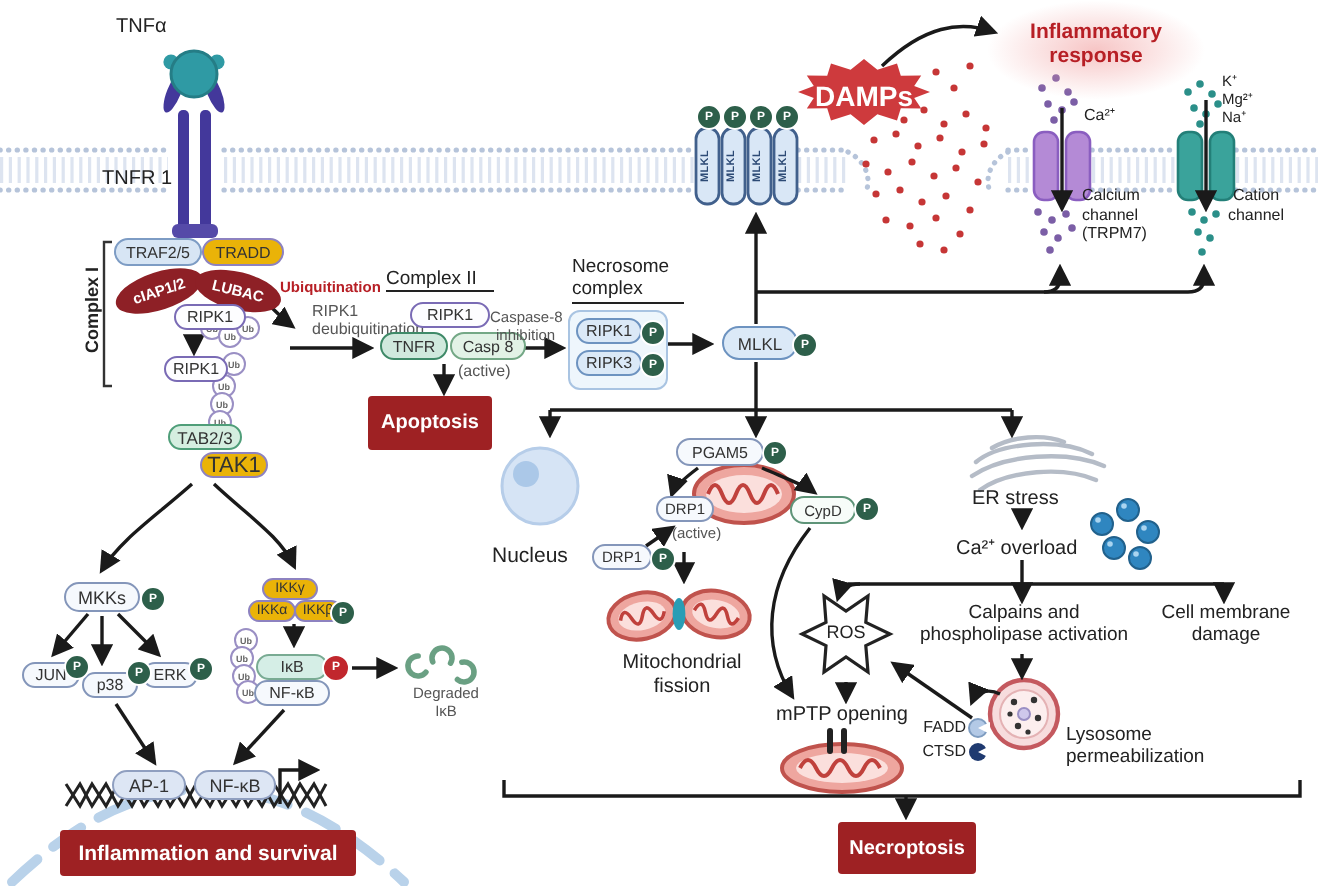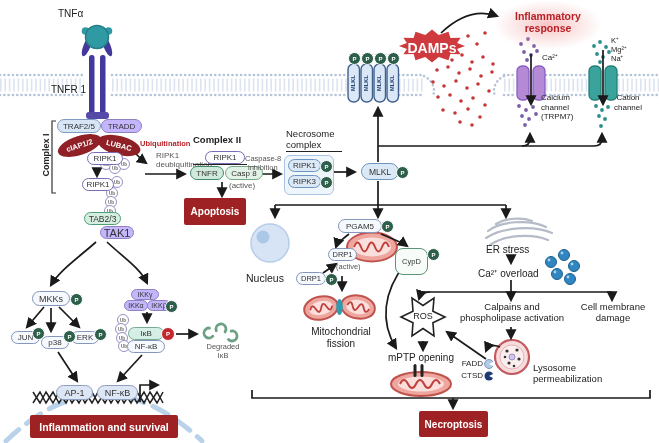--- a/index.html
+++ b/index.html
@@ -8,21 +8,21 @@
   #bg{position:absolute;left:0;top:0;z-index:1;}
   .mem-dots{stroke:#b6c4da;stroke-width:2.6;stroke-dasharray:0.1 4.2;stroke-linecap:round;fill:none}
   .mem-tails{stroke:#dde4f0;stroke-width:13;stroke-dasharray:1.6 2.8;fill:none}
   .ar{stroke:#1a1a1a;stroke-width:1.7;fill:none;marker-end:url(#ah)}
   .ln{stroke:#1a1a1a;stroke-width:1.7;fill:none}
   .pill{position:absolute;box-sizing:border-box;border-radius:8px;border:1.3px solid #888;
         background:#fff;color:#333;font-weight:normal;font-size:8px;
         display:flex;align-items:center;justify-content:center;z-index:3;white-space:nowrap;}
   .c-blue{background:#d7e5f4;border-color:#7d9cc4}
   .c-lblue{background:#dbe9f7;border-color:#6d93c0}
-  .c-lav{background:#c4b5fd;border-color:#8d82c0}
+  .c-lav{background:#eab308;border-color:#8d82c0}
   .c-green{background:#d5eee0;border-color:#4f9e79}
   .c-lgreen{background:#e2f2e6;border-color:#74a886}
   .c-teal{background:#d0e9dd;border-color:#3f8a68}
   .c-wpurple{background:#fdfdff;border-color:#7a6bb5}
   .c-wblue{background:#f6f9fd;border-color:#8496ba}
   .c-wgreen{background:#f7fcf9;border-color:#5e9478}
   .c-ikb{background:#d5eee6;border-color:#79ab93}
   .c-nav{background:#dde6f4;border-color:#8f9fc0}
   .pbadge{position:absolute;width:11px;height:11px;border-radius:50%;background:#2d5f4a;
           border:1px solid #fff;color:#fff;font-size:6px;font-weight:bold;
@@ -307,21 +307,21 @@
 
 <div class="lbl two graytxt" style="left:201px;top:343px;width:44px;font-size:7.5px;line-height:8.5px;">
   <span>Degraded</span><br>
   <span>IκB</span>
 </div>
 
 <div class="pill c-nav" style="left:56px;top:385px;width:37px;height:15px;font-size:9px;">AP-1</div>
 <div class="pill c-nav" style="left:97px;top:385px;width:41px;height:15px;font-size:9px;">NF-κB</div>
 <div class="banner" style="left:30px;top:415px;width:148px;height:23px;font-size:10.5px;">Inflammation and survival</div>
 
-<div class="lbl" style="left:193px;top:134px;width:54px;font-weight:bold;font-size:9.5px;border-bottom:1.4px solid #222;padding-bottom:19px;">Complex II</div>
+<div class="lbl" style="left:193px;top:134px;width:54px;font-weight:normal;font-size:9.5px;border-bottom:1.4px solid #222;padding-bottom:0;">Complex II</div>
 <div class="pill c-wpurple" style="left:205px;top:151px;width:40px;height:13px;">RIPK1</div>
 <div class="pill c-teal" style="left:190px;top:166px;width:34px;height:14px;">TNFR</div>
 <div class="pill c-lgreen" style="left:225px;top:166px;width:38px;height:14px;">Casp 8</div>
 <div class="lbl graytxt" style="left:229px;top:181px;font-size:8px;">(active)</div>
 <div class="lbl graytxt" style="left:245px;top:154px;font-size:7.5px;">Caspase-8</div>
 <div class="lbl graytxt" style="left:248px;top:163px;font-size:7.5px;text-align:center;">inhibition</div>
 <div class="banner" style="left:184px;top:198px;width:62px;height:27px;">Apoptosis</div>
 
 <div class="lbl" style="left:286px;top:129px;width:56px;font-weight:normal;font-size:9.5px;line-height:10.5px;border-bottom:1.4px solid #222;padding-bottom:1px;white-space:normal;">
   <span>Necrosome</span><br>
@@ -365,21 +365,21 @@
 <div class="lbl two" style="left:605px;top:93px;font-size:8px;line-height:9.5px;width:46px;white-space:normal;">
   <span>Cation</span><br>
   <span>channel</span>
 </div>
 
 <div class="lbl" style="left:246px;top:272px;font-size:10.5px;">Nucleus</div>
 <div class="pill c-wblue" style="left:338px;top:219px;width:44px;height:14px;">PGAM5</div>
 <div class="pbadge" style="left:381px;top:220px;">P</div>
 <div class="pill c-wblue" style="left:328px;top:248px;width:29px;height:13px;font-size:7.5px;">DRP1</div>
 <div class="lbl graytxt" style="left:336px;top:262px;font-size:7.5px;">(active)</div>
-<div class="pill c-wgreen" style="left:395px;top:248px;width:33px;height:27px;font-size:7.5px;">CypD</div>
+<div class="pill c-wgreen" style="left:395px;top:248px;width:33px;height:14px;font-size:7.5px;">CypD</div>
 <div class="pbadge" style="left:427px;top:248px;">P</div>
 <div class="pill c-wblue" style="left:296px;top:272px;width:30px;height:13px;font-size:7.5px;">DRP1</div>
 <div class="pbadge" style="left:325px;top:273px;">P</div>
 <div class="lbl two" style="left:301px;top:326px;width:80px;font-size:10px;line-height:11.5px;white-space:normal;text-align:center;">
   <span>Mitochondrial</span><br>
   <span>fission</span>
 </div>
 
 <div class="lbl" style="left:486px;top:244px;">ER stress</div>
 <div class="lbl" style="left:478px;top:266px;">Ca²⁺ overload</div>

